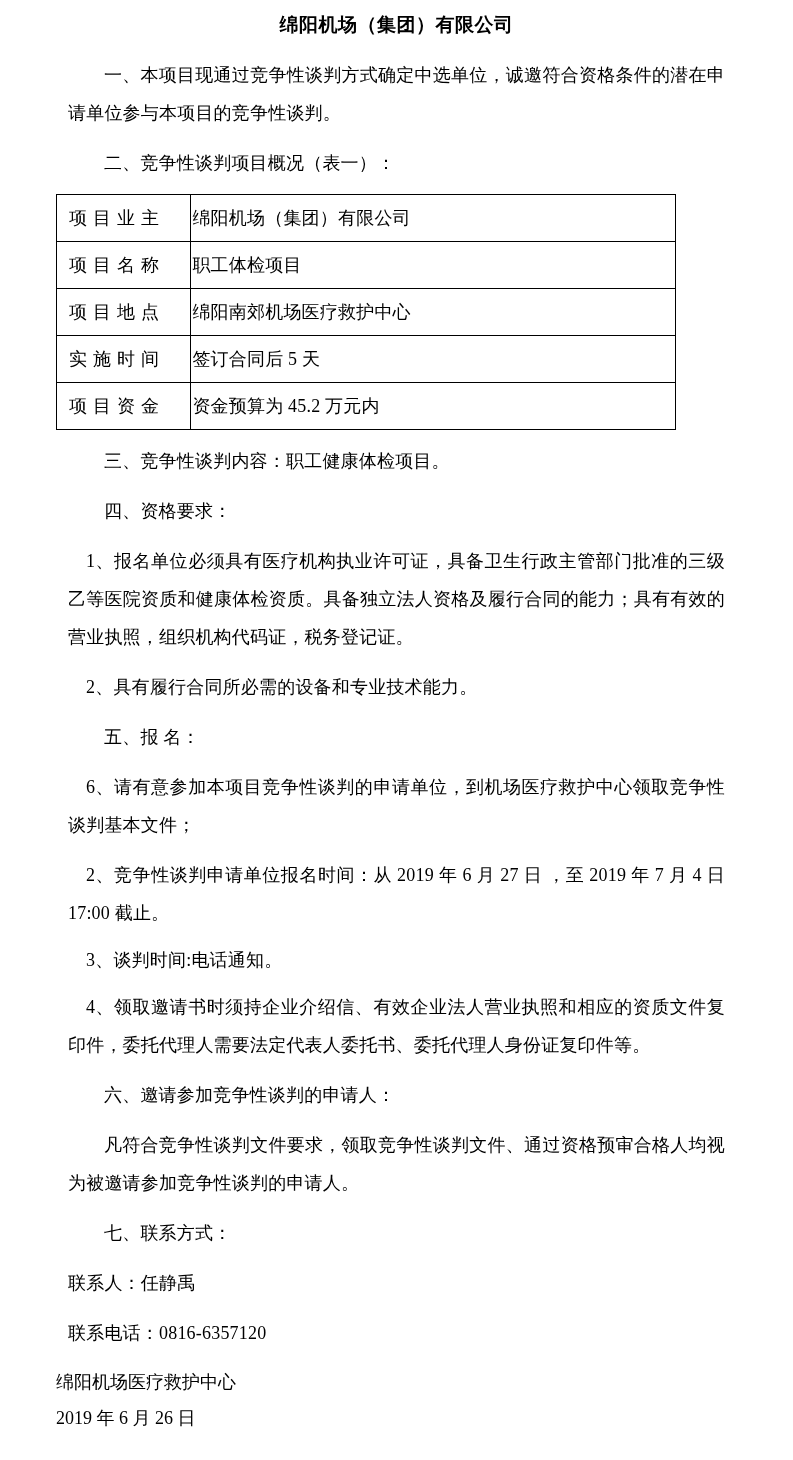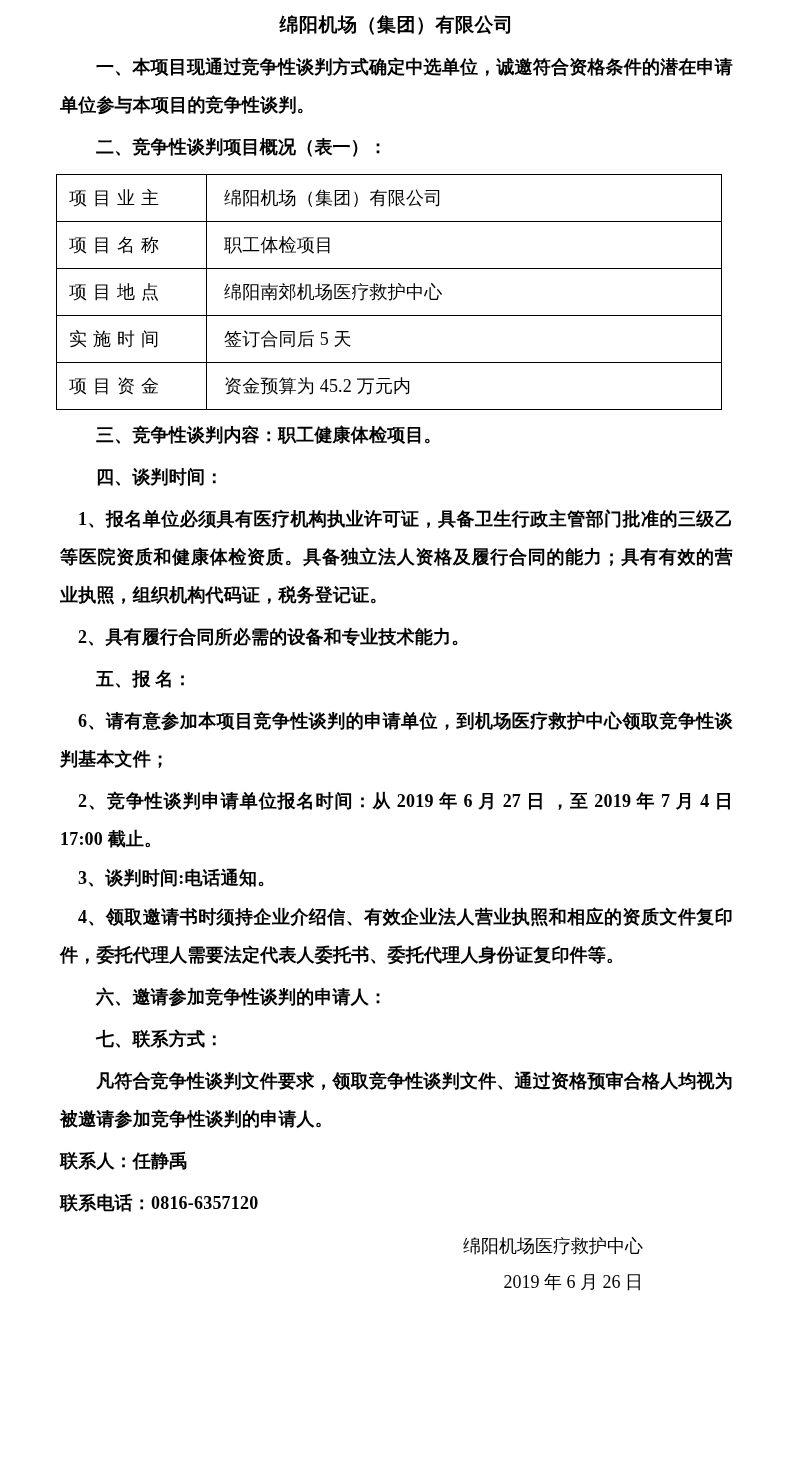--- a/index.html
+++ b/index.html
@@ -26,25 +26,24 @@
     font-size: 19px;
     letter-spacing: 0.5px;
     line-height: 38px;
   }
   .title-line.second {
     line-height: 40px;
   }
   p.body-para {
     font-size: 18px;
     line-height: 38px;
-    margin: 4px;
+    margin: 12px;
     text-align: justify;
     text-justify: inter-ideograph;
     letter-spacing: 0.2px;
-    font-weight: bold;
   }
   p.indent2 {
     text-indent: 2em;
   }
   p.indent1 {
     text-indent: 1em;
   }
   p.noindent {
     text-indent: 0;
   }
@@ -54,36 +53,36 @@
   table.info-table {
     border-collapse: collapse;
     margin: 8px 0 6px 0;
     width: 620px;
     table-layout: fixed;
   }
   table.info-table td {
     border: 1px solid #000000;
     height: 42px;
     font-size: 18px;
-    padding: 2px 17px;
+    padding: 2px 1px;
     vertical-align: middle;
     line-height: 26px;
   }
   table.info-table td.label {
     width: 120px;
     letter-spacing: 6px;
     padding-left: 12px;
   }
   table.info-table td.value {
     width: 480px;
     letter-spacing: 0.2px;
   }
   .signature {
     margin-top: 6px;
-    text-align: right;
+    text-align: left;
     font-size: 18px;
     line-height: 36px;
     padding-right: 94px;
   }
   .signature div {
     white-space: nowrap;
   }
 </style>
 </head>
 <body>
@@ -116,34 +115,34 @@
       </tr>
       <tr>
         <td class="label">项目资金</td>
         <td class="value">资金预算为 45.2 万元内</td>
       </tr>
     </tbody>
   </table>
 
   <p class="body-para indent2">三、竞争性谈判内容：职工健康体检项目。</p>
 
-  <p class="body-para indent2">四、谈判时间：</p>
+  <p class="body-para indent2">四、资格要求：</p>
   <p class="body-para indent1">1、报名单位必须具有医疗机构执业许可证，具备卫生行政主管部门批准的三级乙等医院资质和健康体检资质。具备独立法人资格及履行合同的能力；具有有效的营业执照，组织机构代码证，税务登记证。</p>
   <p class="body-para indent1">2、具有履行合同所必需的设备和专业技术能力。</p>
 
   <p class="body-para indent2">五、报  名：</p>
   <p class="body-para indent1">6、请有意参加本项目竞争性谈判的申请单位，到机场医疗救护中心领取竞争性谈判基本文件；</p>
   <p class="body-para indent1">2、竞争性谈判申请单位报名时间：从 2019 年 6 月 27 日 ，至 2019 年 7 月 4 日 17:00 截止。</p>
   <p class="body-para indent1 tight">3、谈判时间:电话通知。</p>
   <p class="body-para indent1">4、领取邀请书时须持企业介绍信、有效企业法人营业执照和相应的资质文件复印件，委托代理人需要法定代表人委托书、委托代理人身份证复印件等。</p>
 
   <p class="body-para indent2">六、邀请参加竞争性谈判的申请人：</p>
+  <p class="body-para indent2">凡符合竞争性谈判文件要求，领取竞争性谈判文件、通过资格预审合格人均视为被邀请参加竞争性谈判的申请人。</p>
+
   <p class="body-para indent2">七、联系方式：</p>
-
-  <p class="body-para indent2">凡符合竞争性谈判文件要求，领取竞争性谈判文件、通过资格预审合格人均视为被邀请参加竞争性谈判的申请人。</p>
   <p class="body-para noindent">联系人：任静禹</p>
   <p class="body-para noindent">联系电话：0816-6357120</p>
 
   <div class="signature">
     <div>绵阳机场医疗救护中心</div>
     <div>2019 年 6 月 26 日</div>
   </div>
 
 </div>
 

